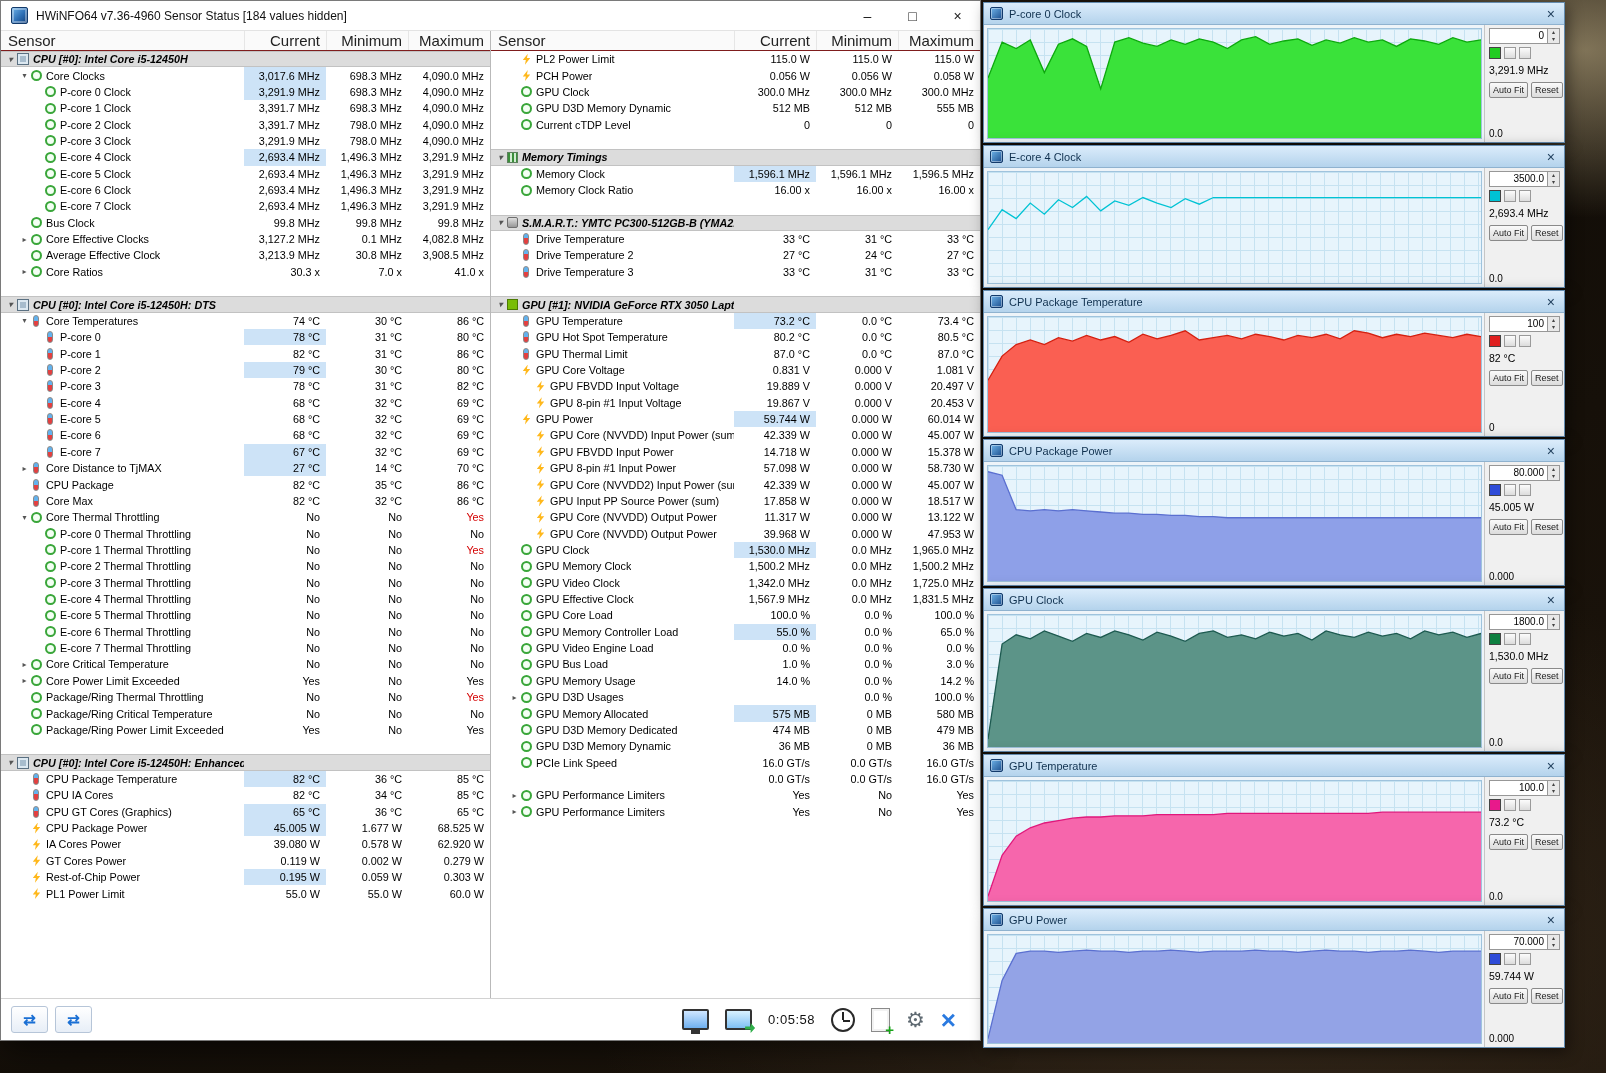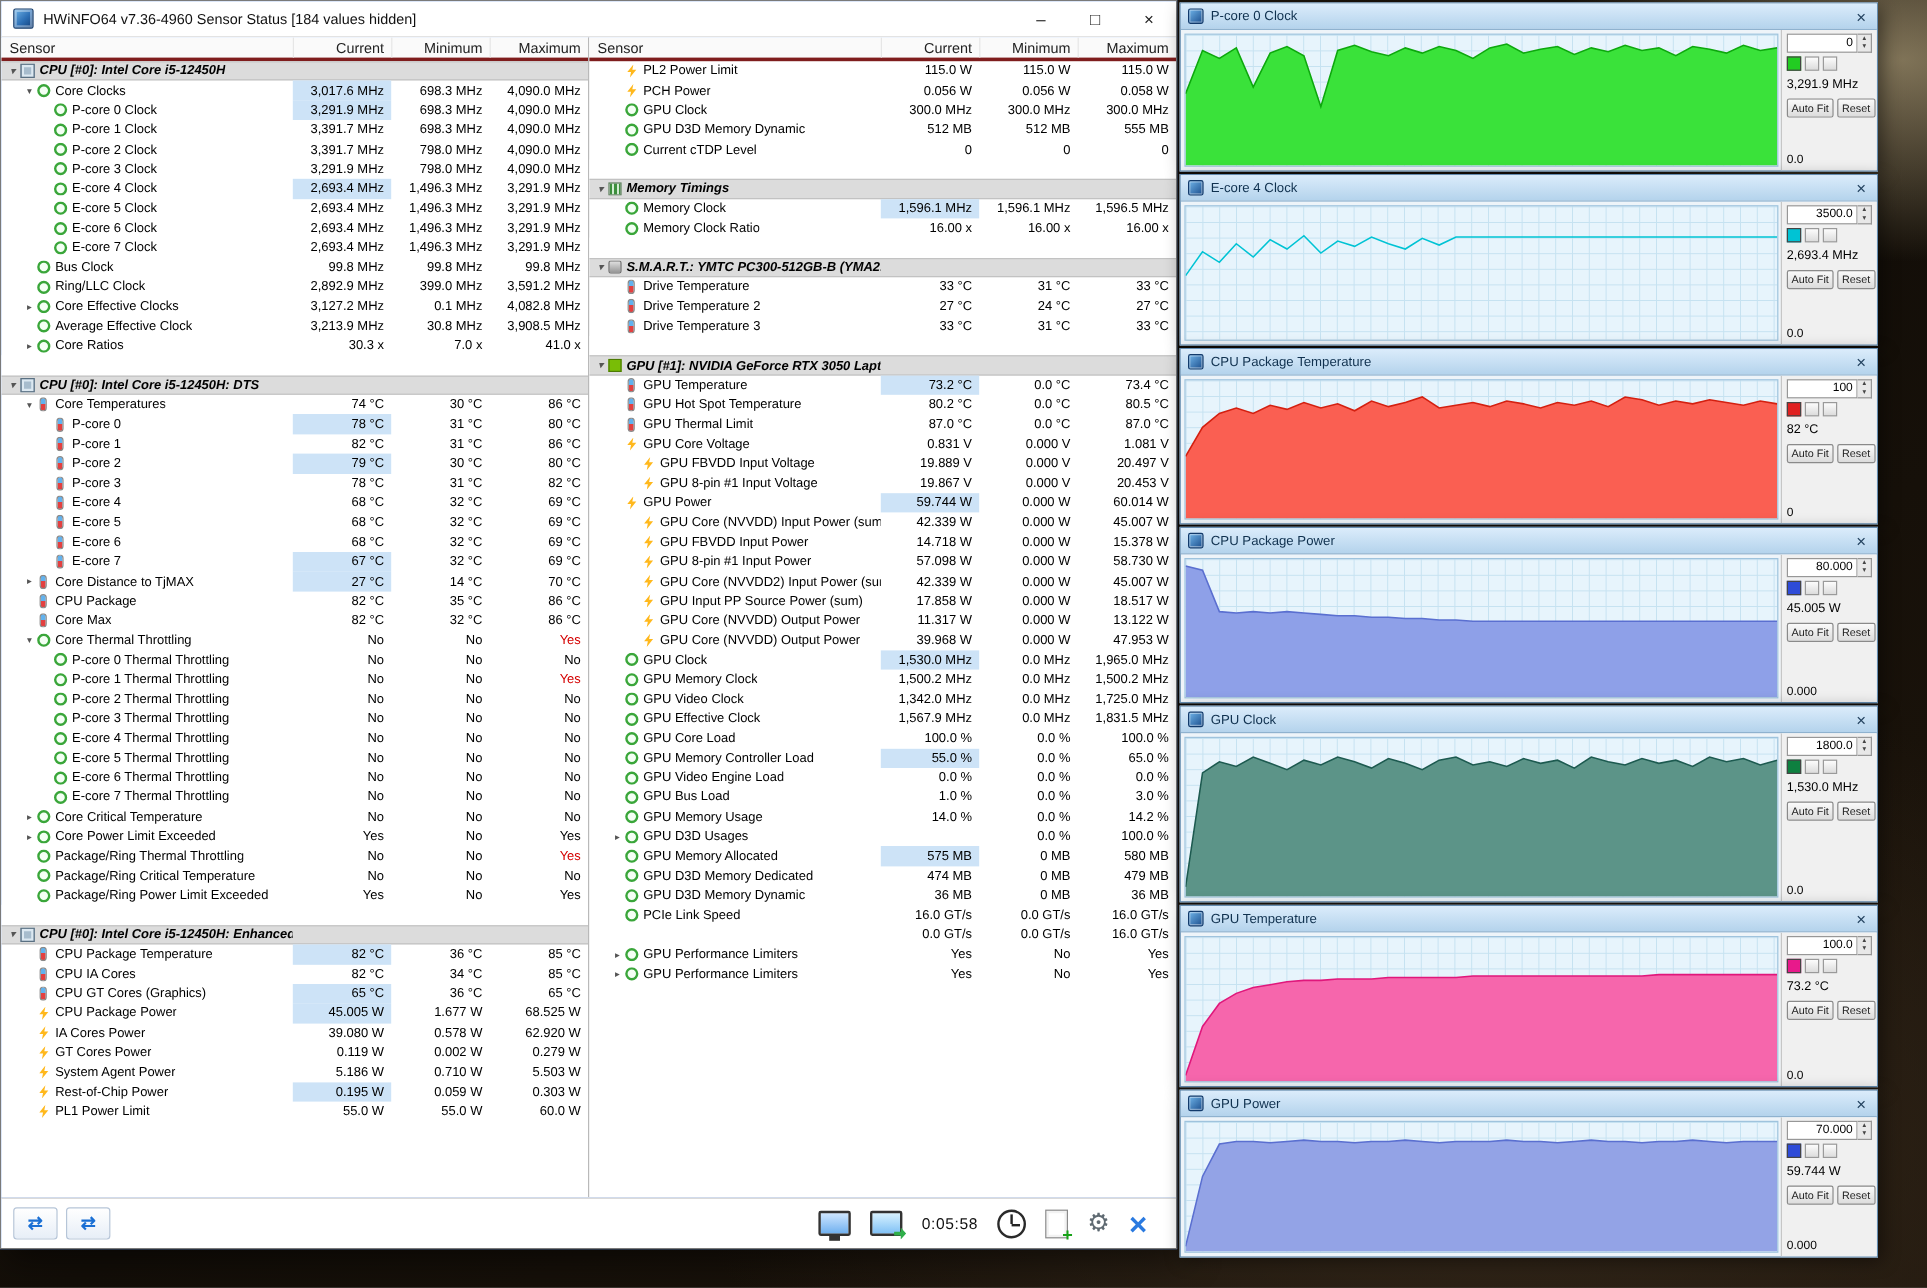--- a/index.html
+++ b/index.html
@@ -20,22 +20,22 @@
   .titlebar{height:30px;flex:none;display:flex;align-items:center;background:#ffffff;border-bottom:1px solid #e3e3e3;padding-left:10px}
   .appicon{width:17px;height:17px;flex:none;border-radius:2px;border:1px solid #123a6b;
     background:linear-gradient(135deg,#6fb3e8 0%,#2d6fb5 55%,#123f7a 100%);
     box-shadow:inset 0 0 0 2px rgba(255,255,255,.35)}
   .apptitle{font-size:12px;color:#111;margin-left:8px;white-space:nowrap}
   .wbtns{margin-left:auto;display:flex;height:100%}
   .wbtn{width:45px;height:100%;display:flex;align-items:center;justify-content:center;font-size:14px;color:#222;cursor:default}
 
   .panels{flex:1;display:flex;overflow:hidden;background:#fff}
   .panel{width:490px;flex:none;display:flex;flex-direction:column;border-right:1px solid #b9b9b9;overflow:hidden}
-  .phead{height:20px;flex:none;display:flex;align-items:center;font-size:12px;color:#222;
-    background:#fafafa;border-bottom:3px solid #7f1d1d}
+  .phead{height:20px;flex:none;display:flex;align-items:center;font-size:15px;color:#222;
+    background:#fafafa;border-bottom:1px solid #7f1d1d}
   .h-sensor{flex:1;padding-left:7px}
   .h-col{width:82px;flex:none;text-align:center;padding-right:6px;border-left:1px solid #e6e6e6;height:100%;display:flex;align-items:center;justify-content:flex-end}
   .rows{flex:1;overflow:hidden}
 
   .srow{display:flex;align-items:center;height:16.36px;font-size:10.8px;color:#000;white-space:nowrap}
   .srow .lbl{flex:1;display:flex;align-items:center;overflow:hidden;padding-left:4px}
   .srow .val{width:82px;flex:none;text-align:right;padding-right:6px;overflow:hidden;height:100%;display:flex;align-items:center;justify-content:flex-end}
   .srow .val.hl{background:#cde3f7}
   .srow .val.red{color:#d40000}
   .srow.section{background:#dcdcdc;font-style:italic;font-weight:bold;border-top:1px solid #c2c2c2;border-bottom:1px solid #c2c2c2}
@@ -235,30 +235,20 @@
               <span class="arrow"></span>
               <span class="ricon clock"></span>
               <span class="txt">Bus Clock</span>
             </div>
             <div class="val cur">99.8 MHz</div>
             <div class="val min">99.8 MHz</div>
             <div class="val max">99.8 MHz</div>
           </div>
           <div class="srow">
             <div class="lbl ind1">
-              <span class="arrow"></span>
-              <span class="ricon clock"></span>
-              <span class="txt">Ring/LLC Clock</span>
-            </div>
-            <div class="val cur">2,892.9 MHz</div>
-            <div class="val min">399.0 MHz</div>
-            <div class="val max">3,591.2 MHz</div>
-          </div>
-          <div class="srow">
-            <div class="lbl ind1">
               <span class="arrow">▸</span>
               <span class="ricon clock"></span>
               <span class="txt">Core Effective Clocks</span>
             </div>
             <div class="val cur">3,127.2 MHz</div>
             <div class="val min">0.1 MHz</div>
             <div class="val max">4,082.8 MHz</div>
           </div>
           <div class="srow">
             <div class="lbl ind1">
@@ -614,30 +604,20 @@
           </div>
           <div class="srow">
             <div class="lbl ind1">
               <span class="arrow"></span>
               <span class="ricon bolt"></span>
               <span class="txt">GT Cores Power</span>
             </div>
             <div class="val cur">0.119 W</div>
             <div class="val min">0.002 W</div>
             <div class="val max">0.279 W</div>
-          </div>
-          <div class="srow">
-            <div class="lbl ind1">
-              <span class="arrow"></span>
-              <span class="ricon bolt"></span>
-              <span class="txt">System Agent Power</span>
-            </div>
-            <div class="val cur">5.186 W</div>
-            <div class="val min">0.710 W</div>
-            <div class="val max">5.503 W</div>
           </div>
           <div class="srow">
             <div class="lbl ind1">
               <span class="arrow"></span>
               <span class="ricon bolt"></span>
               <span class="txt">Rest-of-Chip Power</span>
             </div>
             <div class="val cur hl">0.195 W</div>
             <div class="val min">0.059 W</div>
             <div class="val max">0.303 W</div>

